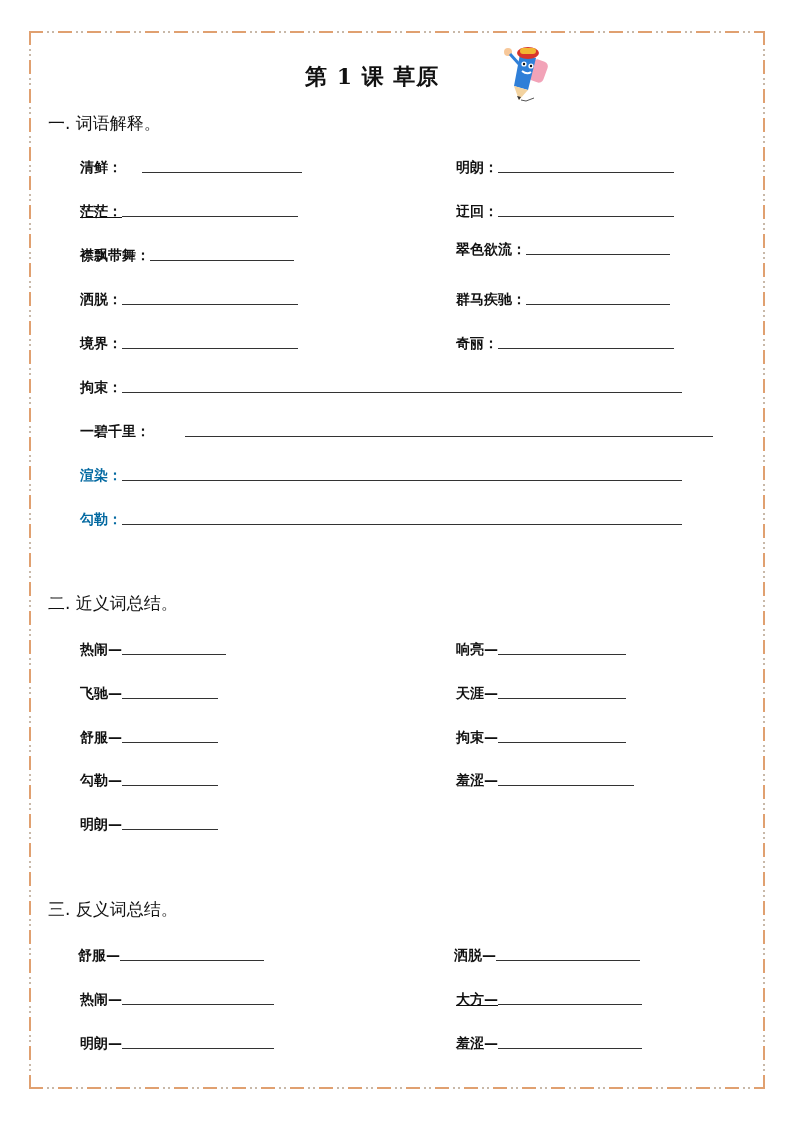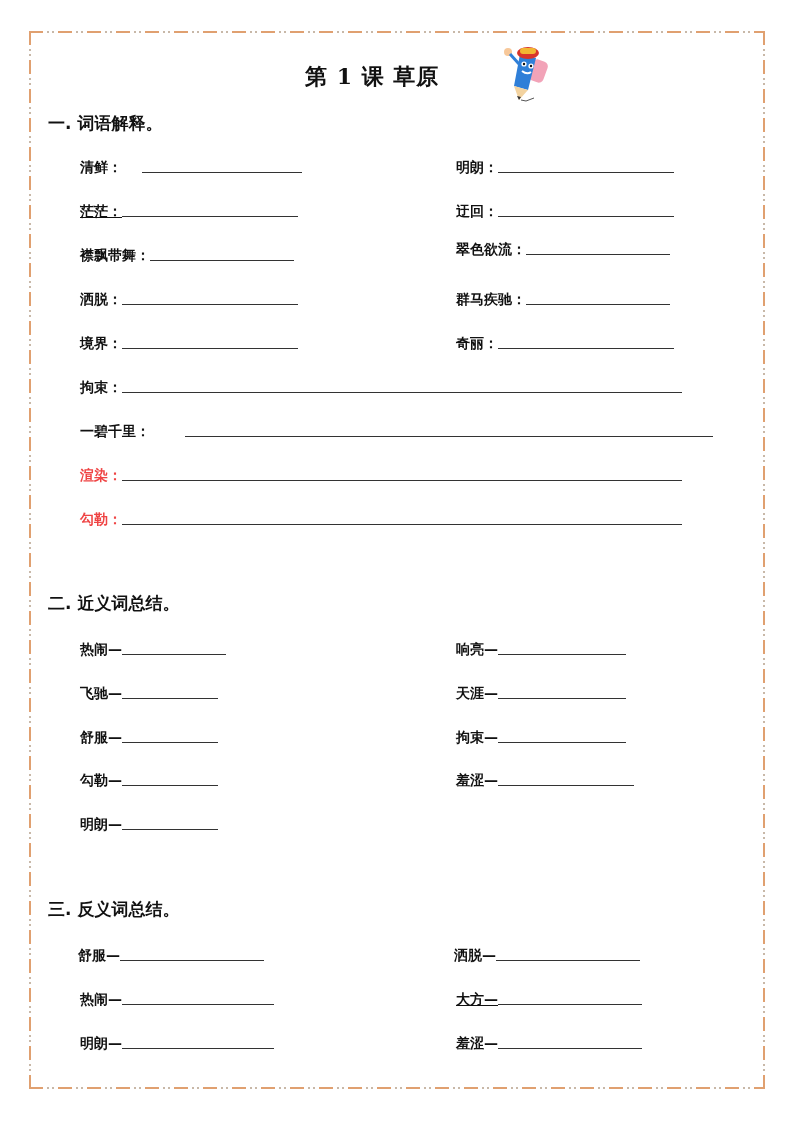--- a/index.html
+++ b/index.html
@@ -10,25 +10,25 @@
     background-image: repeating-linear-gradient(90deg, #e0a070 0 14px, transparent 14px 18px, #c8b8a8 18px 20px, transparent 20px 23px, #c8b8a8 23px 25px, transparent 25px 29px); }
   .frame .v { position: absolute; top: 0; height: 100%; width: 2px;
     background-image: repeating-linear-gradient(180deg, #e0a070 0 14px, transparent 14px 18px, #c8b8a8 18px 20px, transparent 20px 23px, #c8b8a8 23px 25px, transparent 25px 29px); }
   .frame .top { top: 0; } .frame .bottom { bottom: 0; }
   .frame .left { left: 0; } .frame .right { right: 0; }
 
   .title { position: absolute; left: 305px; top: 62px; font-family: "DejaVu Serif", "Liberation Serif", serif;
     font-size: 22px; font-weight: bold; letter-spacing: 1px; }
   .mascot { position: absolute; left: 500px; top: 40px; width: 60px; height: 64px; }
 
-  .section-title { position: absolute; left: 48px; font-size: 17px; font-weight: bold; }
+  .section-title { position: absolute; left: 48px; font-size: 17px; font-weight: normal; }
 
   .row { position: absolute; display: flex; align-items: flex-end; height: 22px; }
   .row .label { font-size: 14px; font-weight: bold; white-space: nowrap; line-height: 20px; }
-  .row .label.gray { color: #ef4444; }
+  .row .label.gray { color: #0369a1; }
   .row .blank { border-bottom: 1.3px solid #333; height: 16px; margin-bottom: 4px; }
 </style>
 </head>
 <body>
 
 <div class="frame">
   <div class="h top"></div>
   <div class="h bottom"></div>
   <div class="v left"></div>
   <div class="v right"></div>

